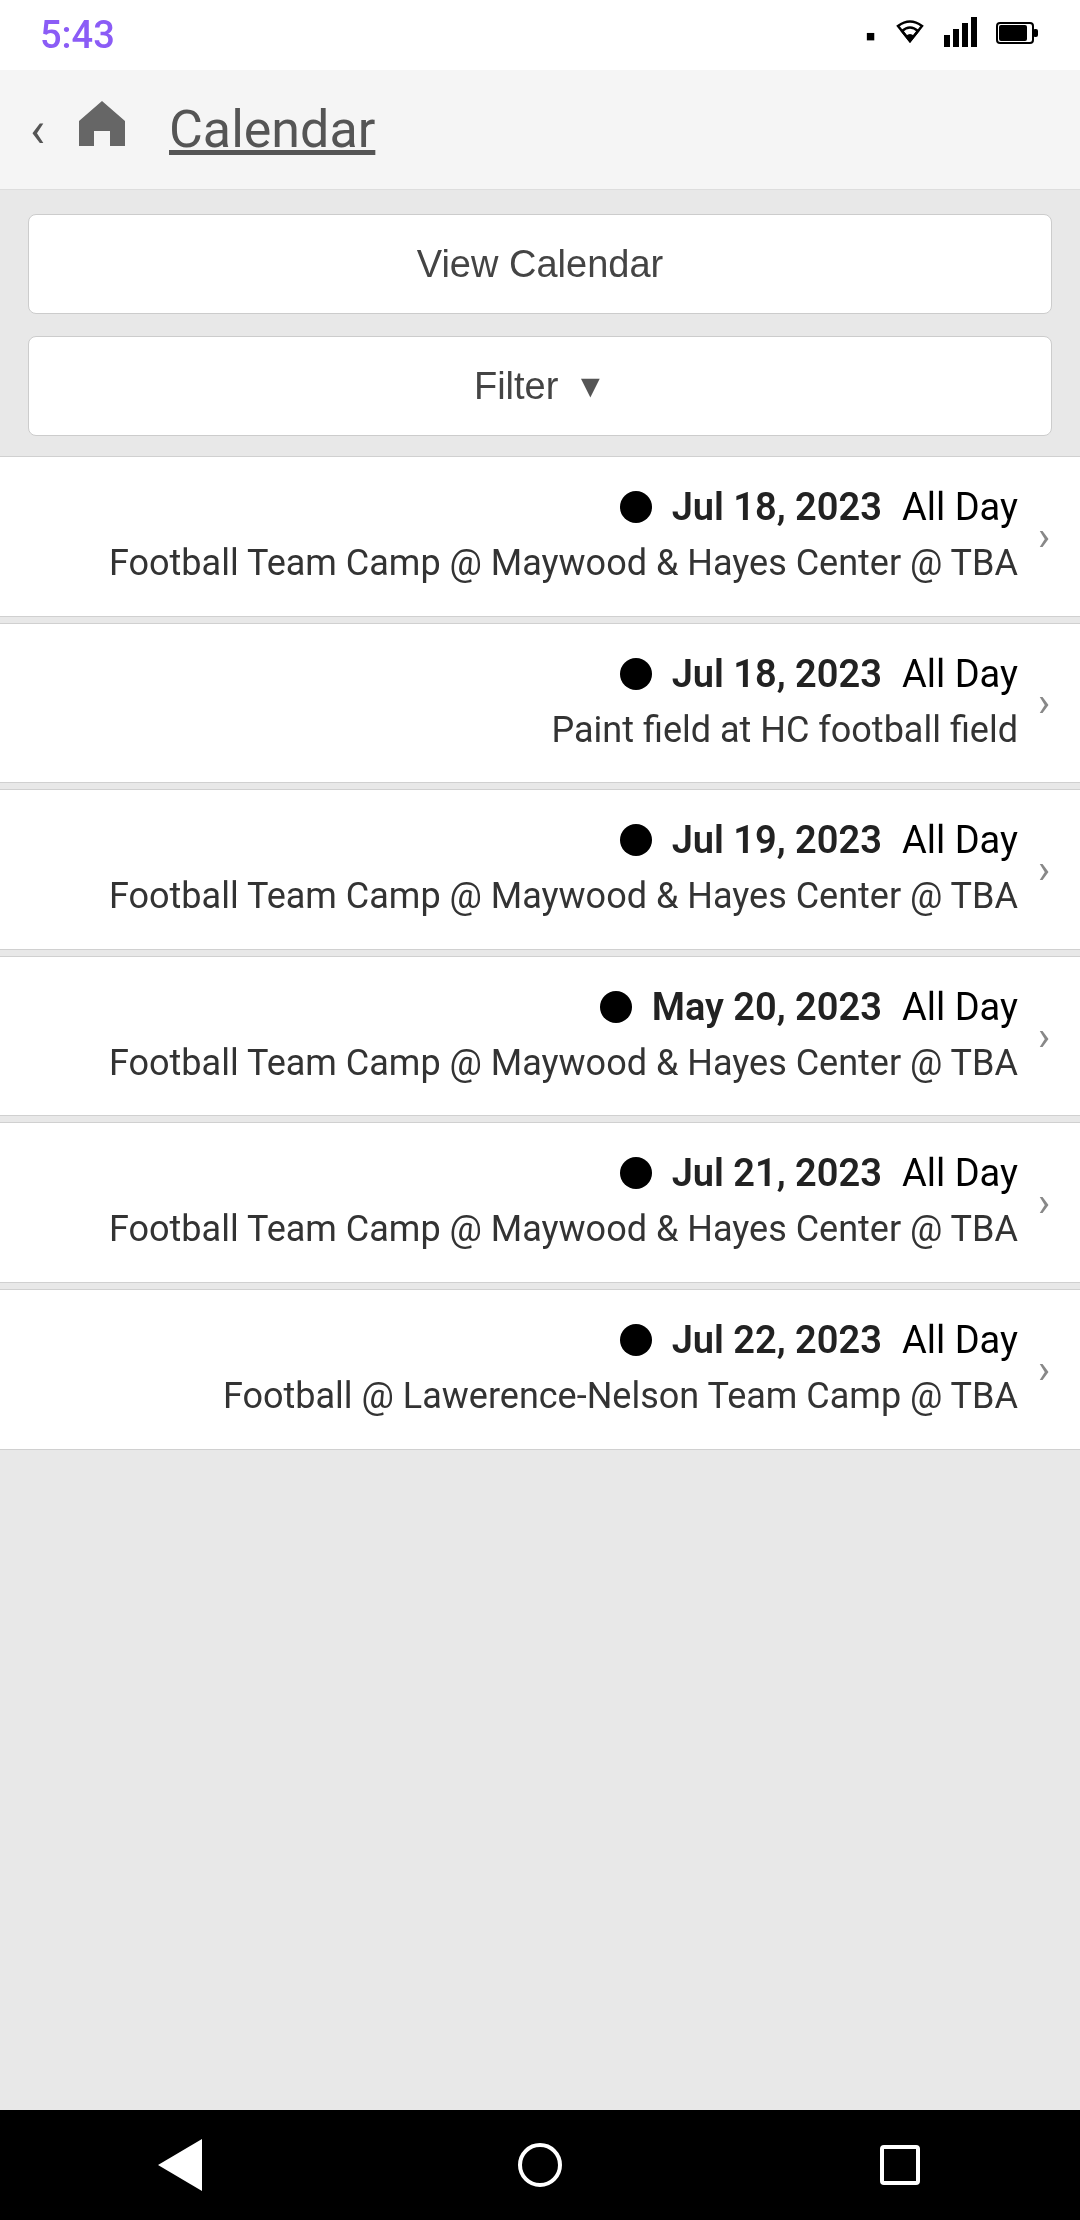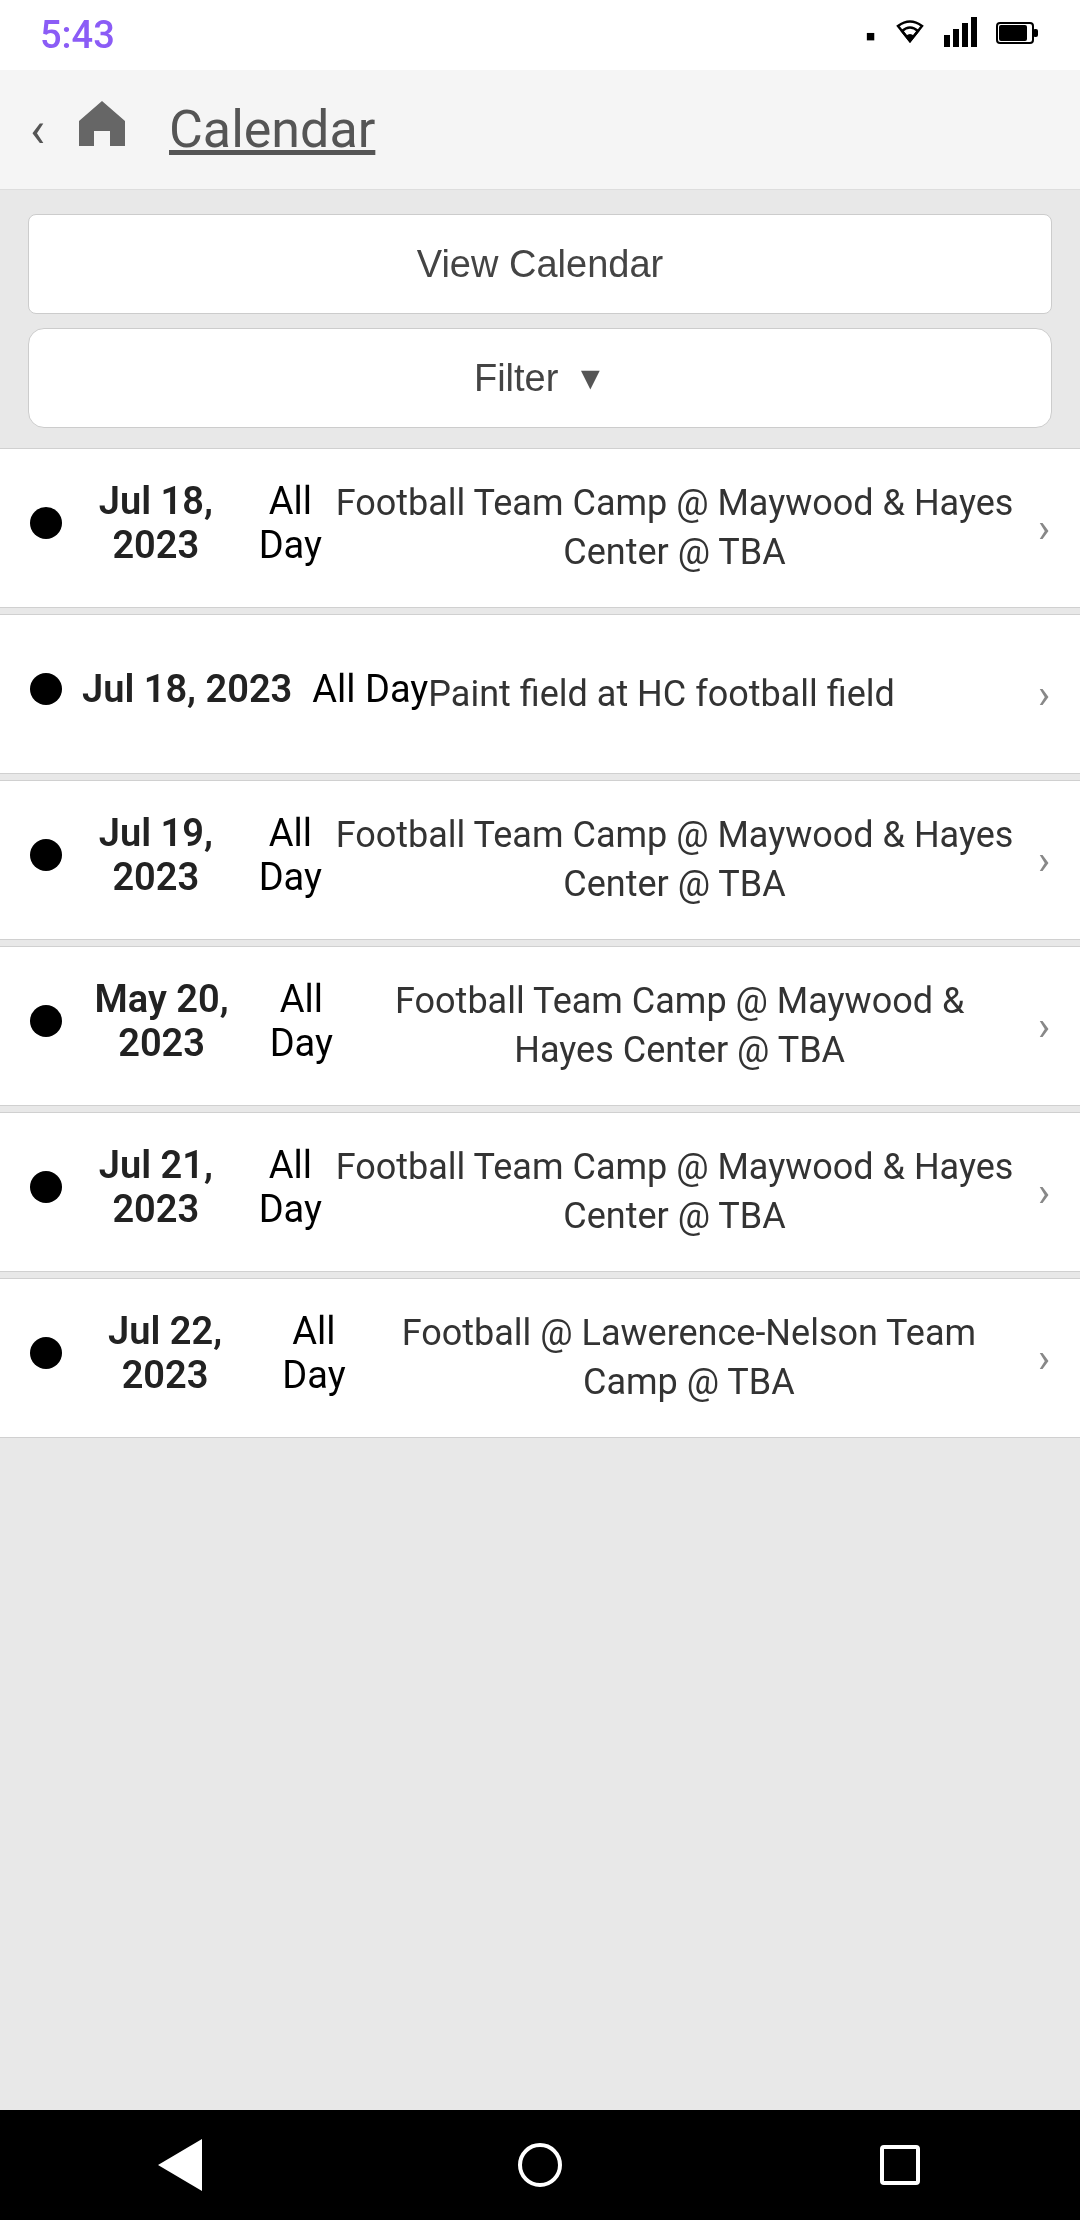--- a/index.html
+++ b/index.html
@@ -85,21 +85,21 @@
       background-color: #e8e8e8;
       display: flex;
       flex-direction: column;
     }
 
     
     .buttons-area {
       padding: 24px 28px 10px 28px;
       display: flex;
       flex-direction: column;
-      gap: 14px;
+      gap: 22px;
       background-color: #e8e8e8;
     }
 
     .btn-view-calendar {
       width: 100%;
       height: 100px;
       background-color: #ffffff;
       border: 1.5px solid #ccc;
       border-radius: 8px;
       font-size: 38px;
@@ -108,21 +108,21 @@
       display: flex;
       align-items: center;
       justify-content: center;
     }
 
     .btn-filter {
       width: 100%;
       height: 100px;
       background-color: #ffffff;
       border: 1.5px solid #ccc;
-      border-radius: 16px;
+      border-radius: 8px;
       font-size: 38px;
       color: #444;
       cursor: pointer;
       display: flex;
       align-items: center;
       justify-content: center;
       gap: 16px;
     }
 
     .filter-arrow {
@@ -150,21 +150,22 @@
       cursor: pointer;
     }
 
     .event-item:last-child {
       margin-bottom: 0;
     }
 
     .event-content {
       flex: 1;
       display: flex;
-      align-items: center;
+      flex-direction: column;
+      align-items: flex-end;
       text-align: center;
       padding-right: 20px;
     }
 
     .event-header {
       display: flex;
       align-items: center;
       gap: 20px;
       margin-bottom: 10px;
     }

